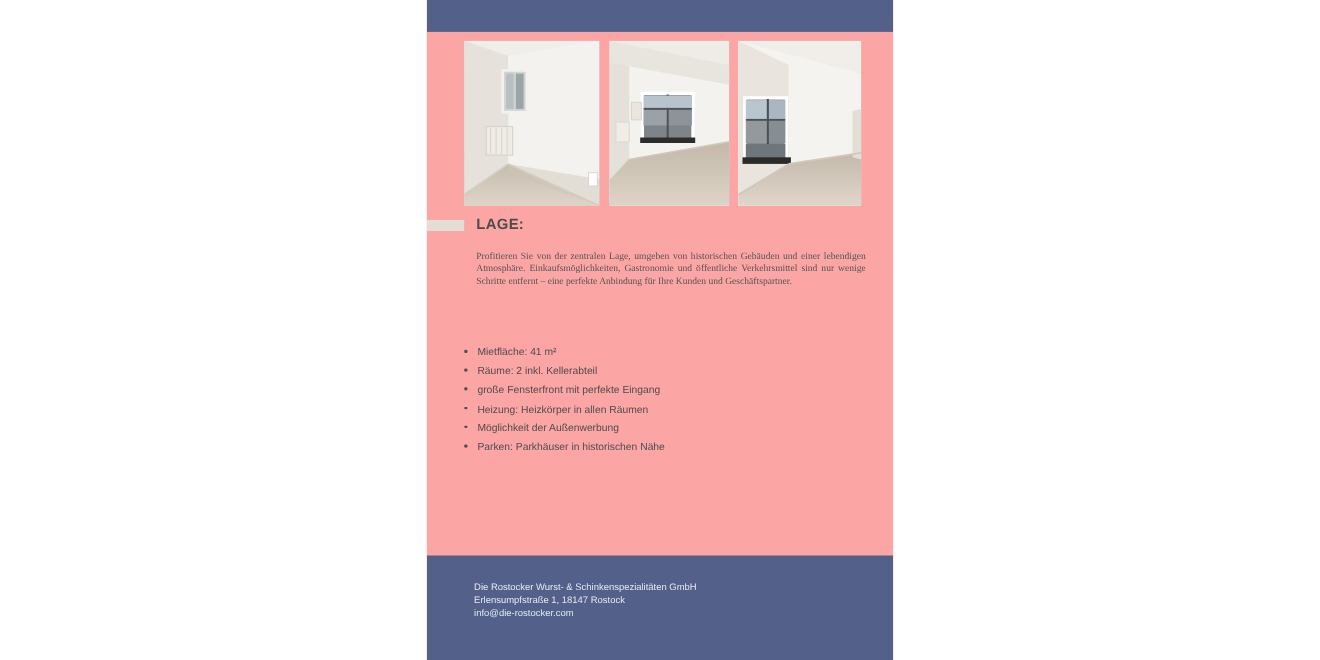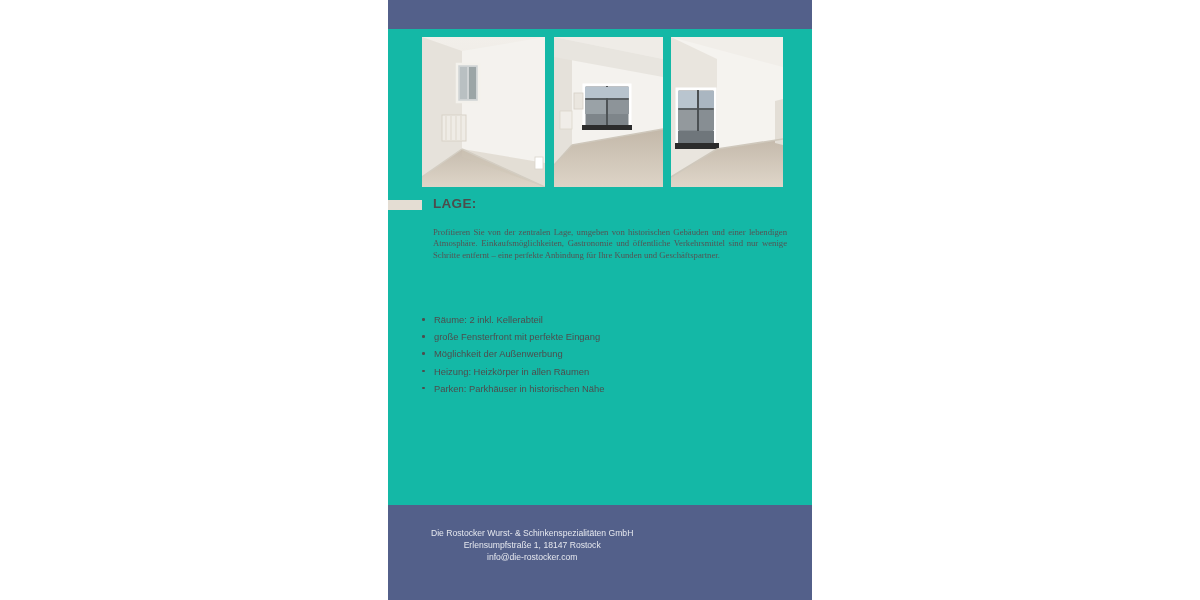--- a/index.html
+++ b/index.html
@@ -16,21 +16,21 @@
     -webkit-font-smoothing: antialiased;
   }
 
   
   #page {
     position: absolute;
     left: 388px;
     top: 0;
     width: 424px;
     height: 600px;
-    background: #14b8a6;
+    background: #fca5a5;
     overflow: hidden;
   }
 
   
   #top-band {
     position: absolute;
     left: 0;
     top: 0;
     width: 424px;
     height: 29px;
@@ -138,21 +138,21 @@
   }
   #footer-text {
     position: absolute;
     left: 43px;
     top: 23px;
     font-size: 8.6px;
     line-height: 11.9px;
     color: #e6e8ef;
     white-space: nowrap;
   }
-  #footer-text div { white-space: nowrap; text-align: center; }
+  #footer-text div { white-space: nowrap; }
 </style>
 </head>
 <body>
 
 <div id="page">
 
   <div id="top-band"></div>
 
   <div id="photo-strip">
 
@@ -249,24 +249,25 @@
 
   <div class="section-head" id="head-lage">
     <span class="swatch"></span>
     <span class="section-title">LAGE:</span>
   </div>
 
   <p id="lage-paragraph">Profitieren Sie von der zentralen Lage, umgeben von historischen Gebäuden und einer lebendigen Atmosphäre. Einkaufsmöglichkeiten, Gastronomie und öffentliche Verkehrsmittel sind nur wenige Schritte entfernt – eine perfekte Anbindung für Ihre Kunden und Geschäftspartner.</p>
 
 
   <ul id="feature-list">
+    <li>Mietfläche: 41 m²</li>
     <li>Räume: 2 inkl. Kellerabteil</li>
     <li>große Fensterfront mit perfekte Eingang</li>
+    <li>Heizung: Heizkörper in allen Räumen</li>
     <li>Möglichkeit der Außenwerbung</li>
-    <li>Heizung: Heizkörper in allen Räumen</li>
     <li>Parken: Parkhäuser in historischen Nähe</li>
   </ul>
 
   <div id="footer-band">
     <div id="footer-text">
       <div>Die Rostocker Wurst- &amp; Schinkenspezialitäten GmbH</div>
       <div>Erlensumpfstraße 1, 18147 Rostock</div>
       <div>info@die-rostocker.com</div>
     </div>
   </div>

